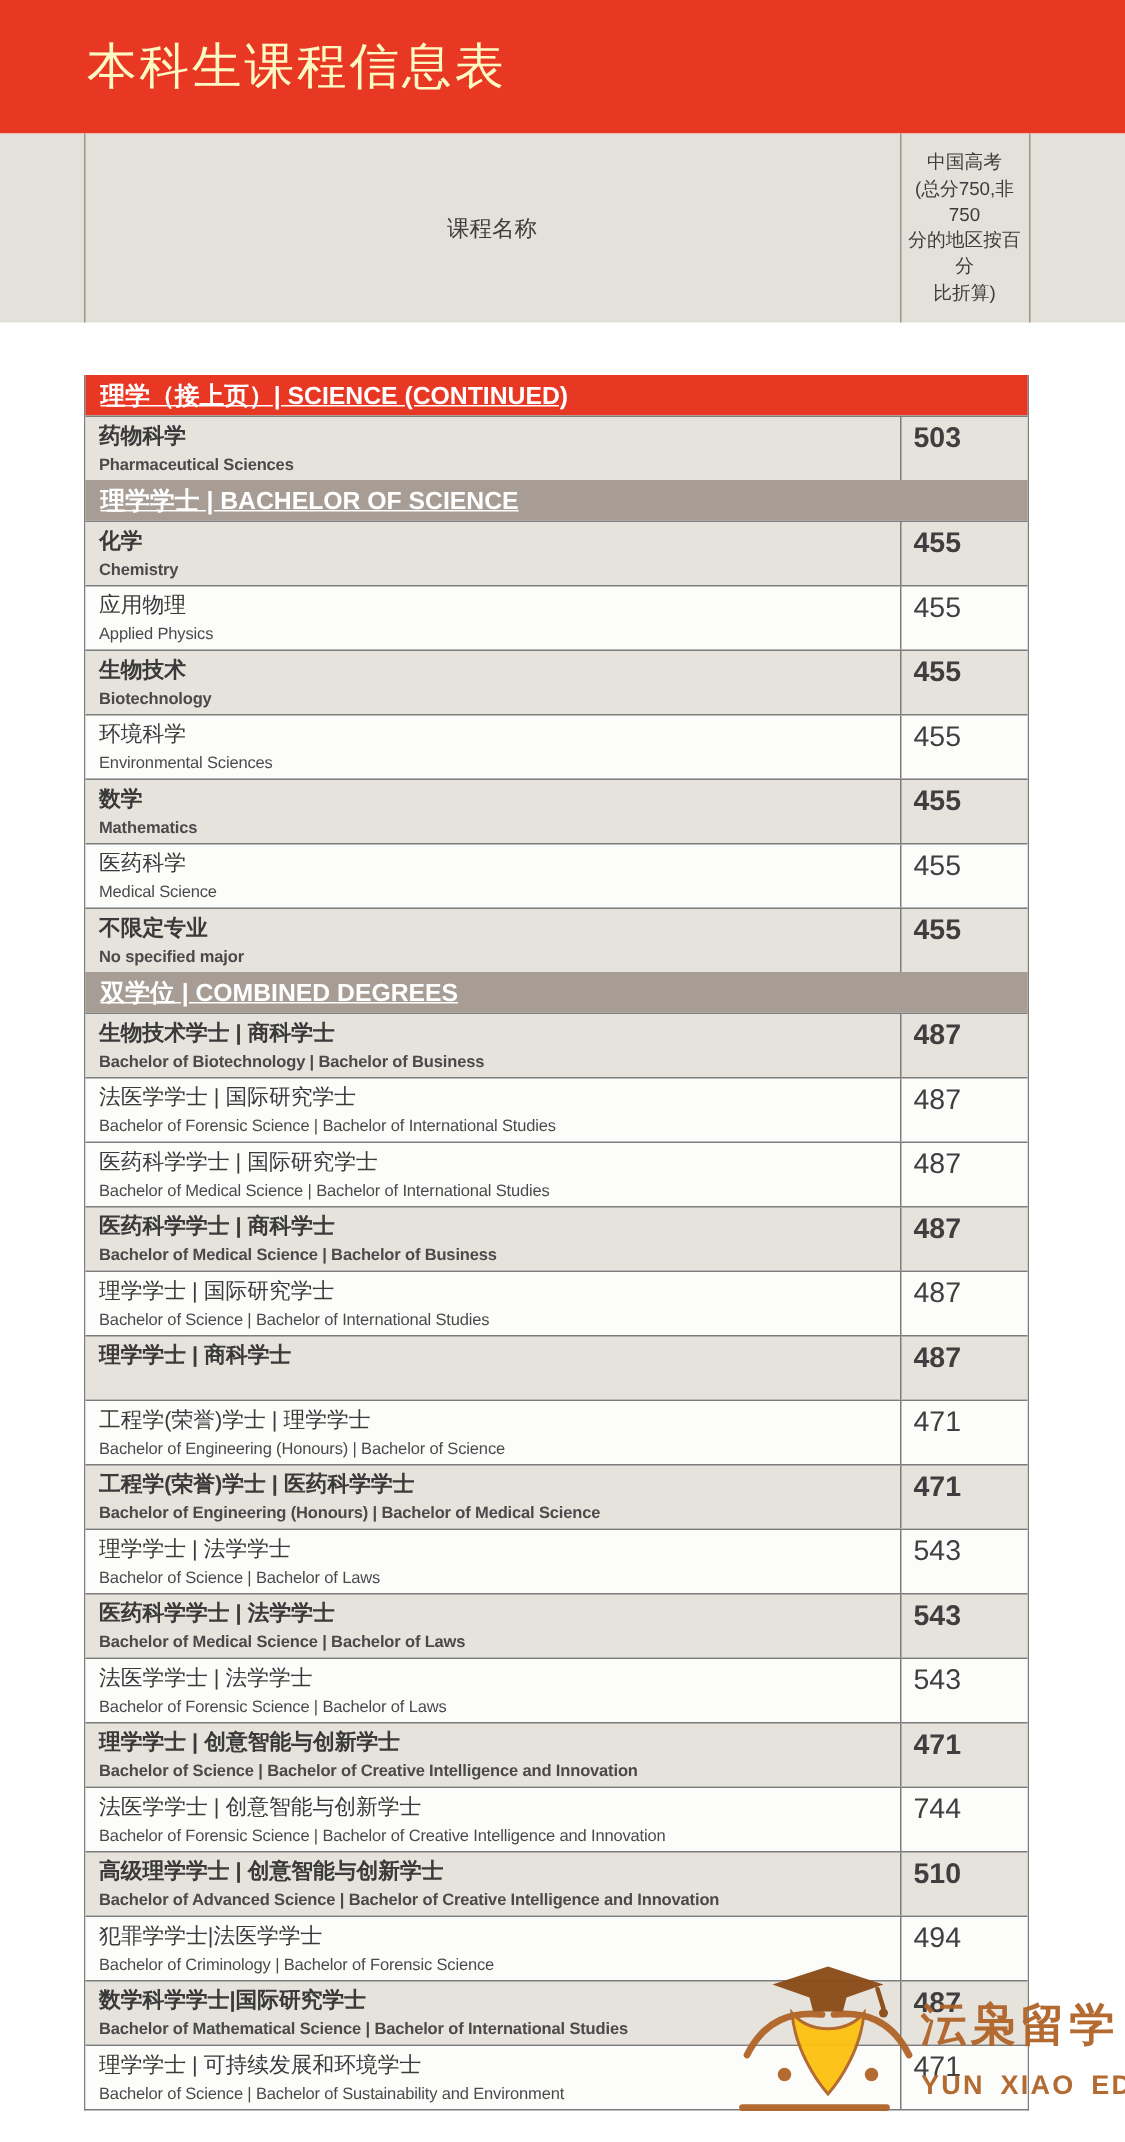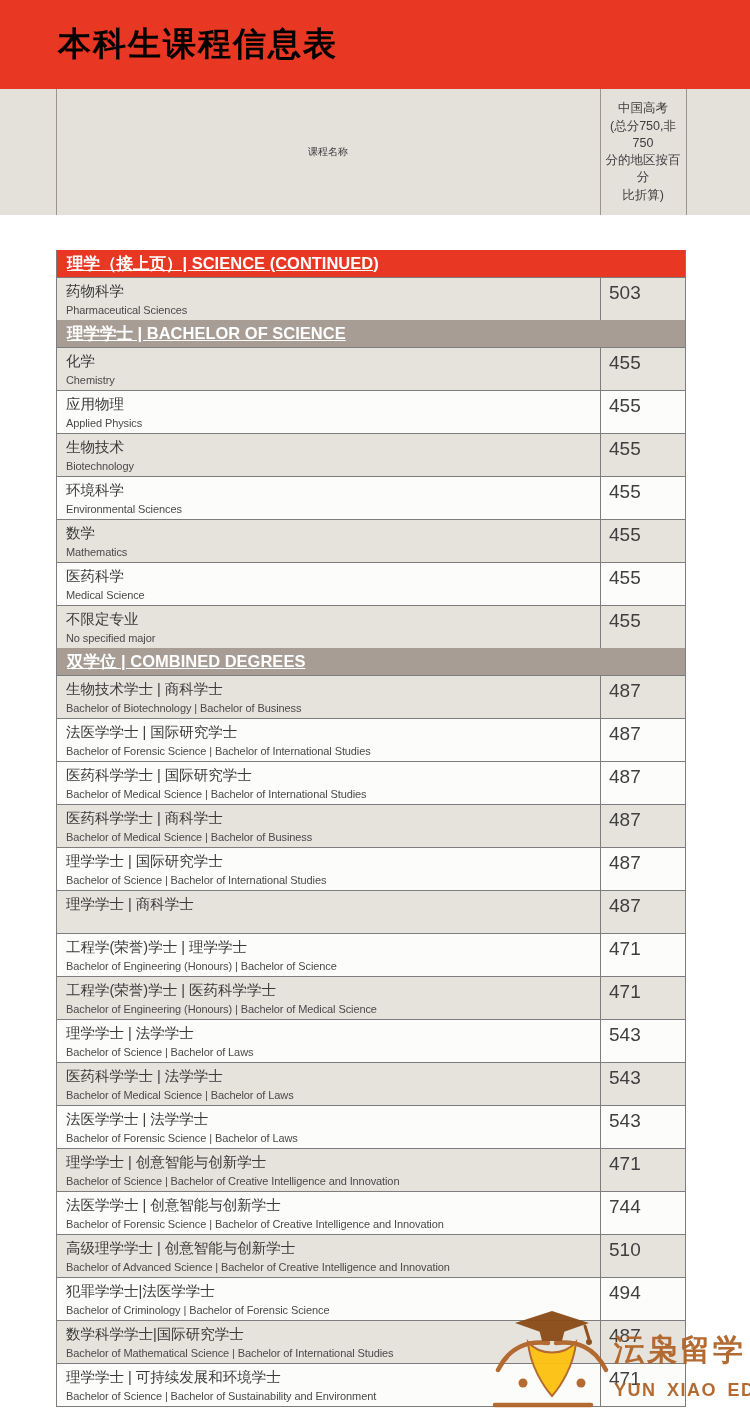--- a/index.html
+++ b/index.html
@@ -10,35 +10,35 @@
     position: relative; overflow: hidden;
   }
   .page { position: relative; width: 750px; height: 1428px; background: #ffffff; }
 
   
   .banner {
     position: absolute; left: 0; top: 0; width: 750px; height: 89px;
     background: var(--red); display: flex; align-items: center;
   }
   .banner .title {
-    margin-left: 58px; font-size: 33px; font-weight: bold;
-    color: #000000; letter-spacing: 2px;
+    margin-left: 58px; font-size: 33px; font-weight: normal;
+    color: #fef9c3; letter-spacing: 2px;
   }
 
   
   .colhead {
     position: absolute; left: 0; top: 89px; width: 750px; height: 126px;
     background: var(--band-bg);
   }
   .colhead .vline { position: absolute; top: 0; bottom: 0; width: 1px; background: #9b958d; }
   .colhead .vl1 { left: 56px; } .colhead .vl2 { left: 600px; } .colhead .vl3 { left: 686px; }
   .colhead .name-cell {
     position: absolute; left: 56px; top: 0; width: 544px; height: 100%;
     display: flex; align-items: center; justify-content: center;
-    font-size: 10px; color: #3d3d3d;
+    font-size: 15px; color: #3d3d3d;
   }
   .colhead .gaokao-cell {
     position: absolute; left: 600px; top: 0; width: 86px; height: 100%;
     display: flex; align-items: center; justify-content: center;
     text-align: center; font-size: 12.5px; line-height: 1.38;
     color: #3d3d3d; white-space: pre-line;
   }
 
   
   .tbl {
@@ -46,21 +46,21 @@
     border-left: 1px solid var(--border); border-right: 1px solid var(--border);
     border-bottom: 1px solid var(--border);
   }
   .sec {
     height: 27px; display: flex; align-items: center; padding-left: 10px;
     color: #ffffff; font-weight: bold; font-size: 16.5px; white-space: nowrap; text-decoration: underline;
   }
   .sec.red { background: var(--red); }
   .sec.taupe { background: var(--taupe); }
   .row { display: flex; height: 43px; border-top: 1px solid var(--border); background: var(--row-light); }
-  .row.dark { background: var(--row-dark); }
+  .row.dark { background: var(--row-dark); font-weight: bold; }
   .row .cell-name { width: 543px; padding: 3px 6px 0 9px; overflow: hidden; }
   .row .zh { font-size: 14.5px; color: #3a3a3a; line-height: 20px; white-space: nowrap; }
   .row .en { font-size: 11px; color: #4a4a4a; line-height: 18px; white-space: nowrap; letter-spacing: -0.1px; }
   .row .cell-score {
     flex: 1; border-left: 1px solid var(--border);
     padding: 4px 0 0 8px; font-size: 19px; color: #3f3f3f;
   }
 
   
   .wm {

